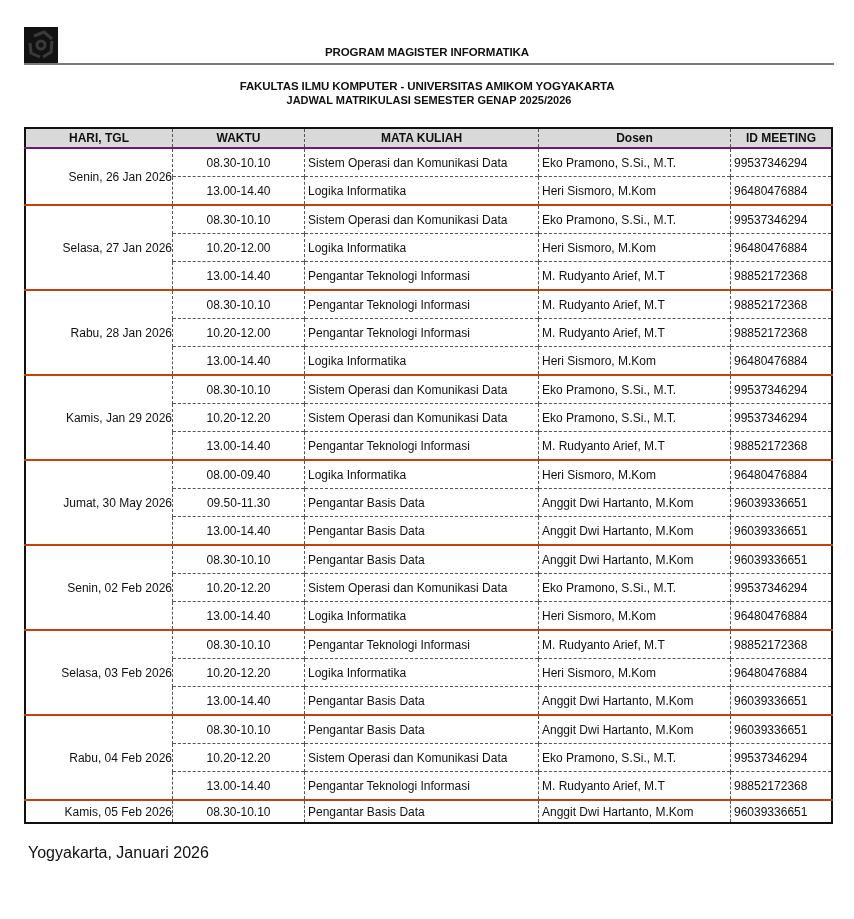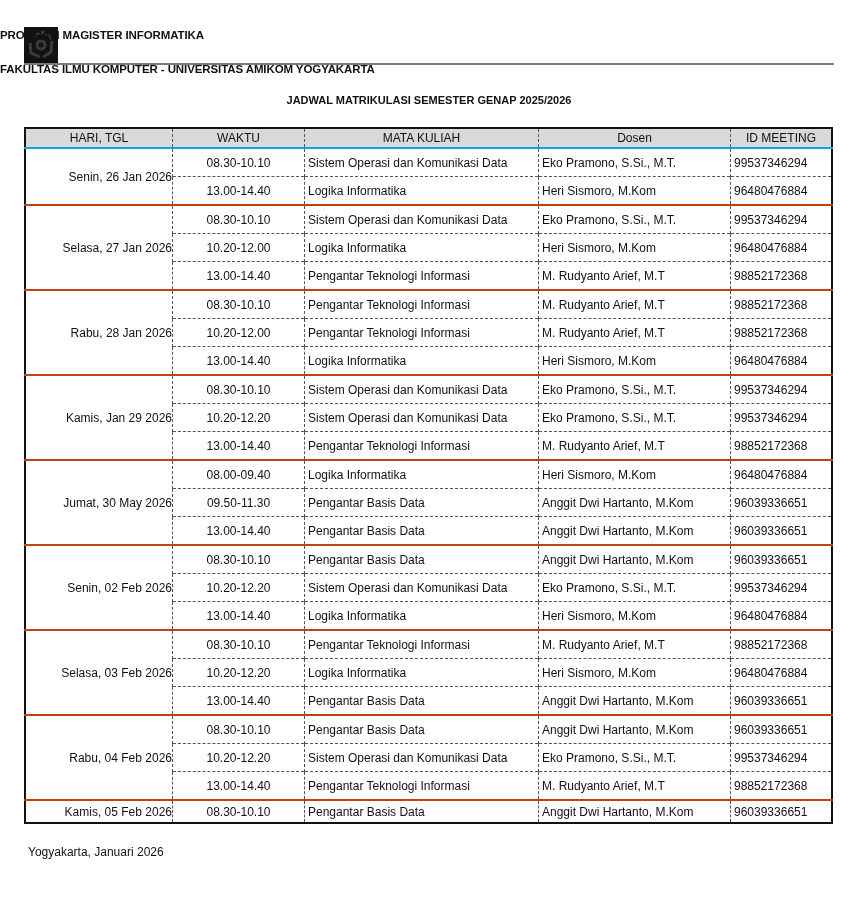--- a/index.html
+++ b/index.html
@@ -7,59 +7,59 @@
       width: 854px; height: 919px; position: relative; overflow: hidden;
       font-family: "Liberation Sans", "DejaVu Sans", sans-serif;
       color: #111;
     }
     .logo {
       position: absolute; left: 24px; top: 27px; width: 34px; height: 36px;
       background: #121212;
     }
     .logo svg { width: 34px; height: 36px; display: block; }
     .head-line1, .head-line2 {
-      position: absolute; left: 0; width: 854px; 
-      font-weight: bold; font-size: 11.5px; letter-spacing: -0.1px;
+      position: absolute; left: 0; width: 854px; text-align: center;
+      font-weight: bold; font-size: 11.5px; letter-spacing: -0.1px; margin-top: 17px;
     }
     .head-line1 { top: 29px; }
     .head-line2 { top: 63px; }
     .head-rule {
       position: absolute; left: 24px; top: 63px; width: 810px; height: 2px; background: #7a7a7a;
     }
     .doc-title {
       position: absolute; left: 0; width: 858px; top: 94px; text-align: center;
       font-weight: bold; font-size: 11px;
     }
     table.sched {
       position: absolute; left: 24px; top: 127px;
       border-collapse: collapse; width: 809px;
       font-size: 12px;
       border: 2px solid #111;
     }
     table.sched th {
-      background: #d9d9d9; font-weight: normal; height: 18px; padding: 0;
-      border-bottom: 2px solid #0ea5e9; text-align: center;
+      background: #d9d9d9; font-weight: bold; height: 18px; padding: 0;
+      border-bottom: 2px solid #701a75; text-align: center;
       border-left: 1px dashed #555;
     }
     table.sched th:first-child { border-left: none; }
     table.sched td {
       height: 27px; padding: 0; border-top: 1px dashed #555; border-left: 1px dashed #555;
       white-space: nowrap;
     }
     table.sched td.day {
       text-align: right; border-left: none; width: 146px;
     }
     table.sched td.time { text-align: center; width: 131px; }
     table.sched td.course { padding-left: 3px; width: 230px; }
     table.sched td.lecturer { padding-left: 3px; width: 188px; }
     table.sched td.meeting { padding-left: 3px; }
     table.sched tr.group-start td { border-top: 2px solid #c2410c; }
     table.sched tr.short td { height: 21px; }
     .footer {
-      position: absolute; left: 28px; top: 843px; font-size: 12px; line-height: 19.5px;
+      position: absolute; left: 28px; top: 843px; font-size: 16px; line-height: 19.5px;
     }
     .footer div { white-space: nowrap; }
   </style>
 </head>
 <body>
 
 <div class="logo">
   <svg viewBox="0 0 34 36">
     <g fill="none" stroke="#3a3a3a" stroke-width="3">
       <path d="M10 9 L20 5 L28 12"></path>

